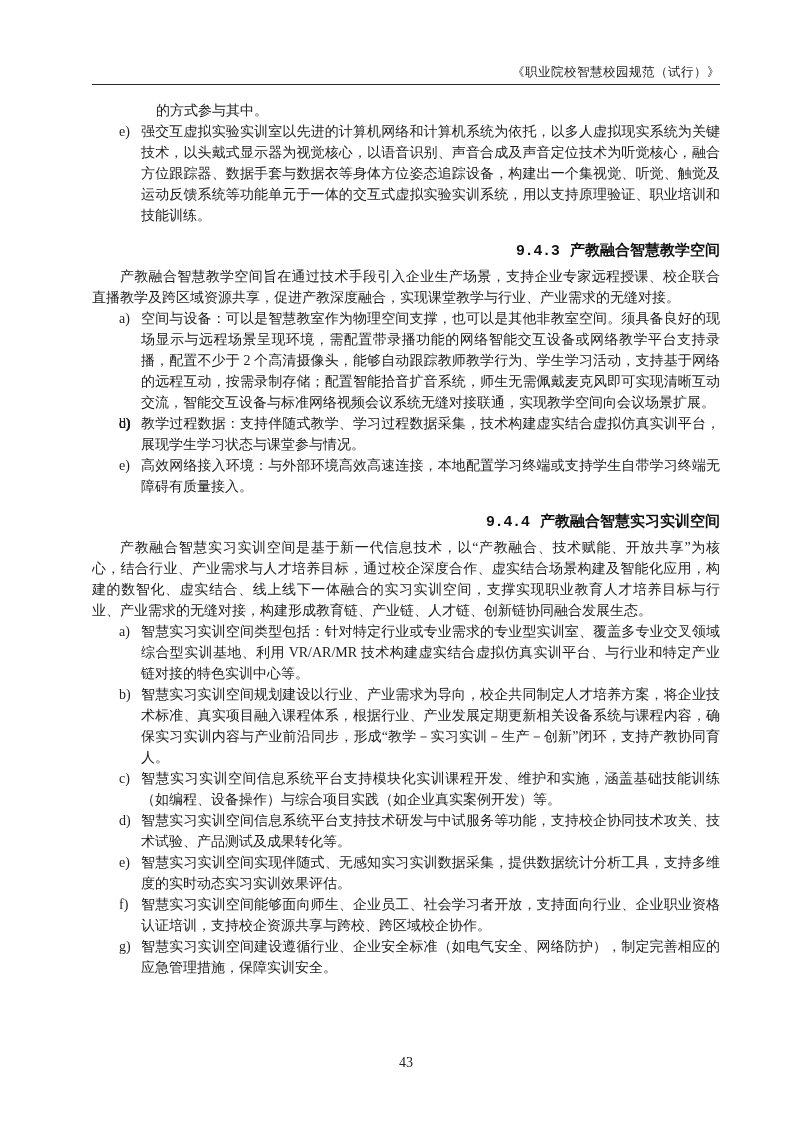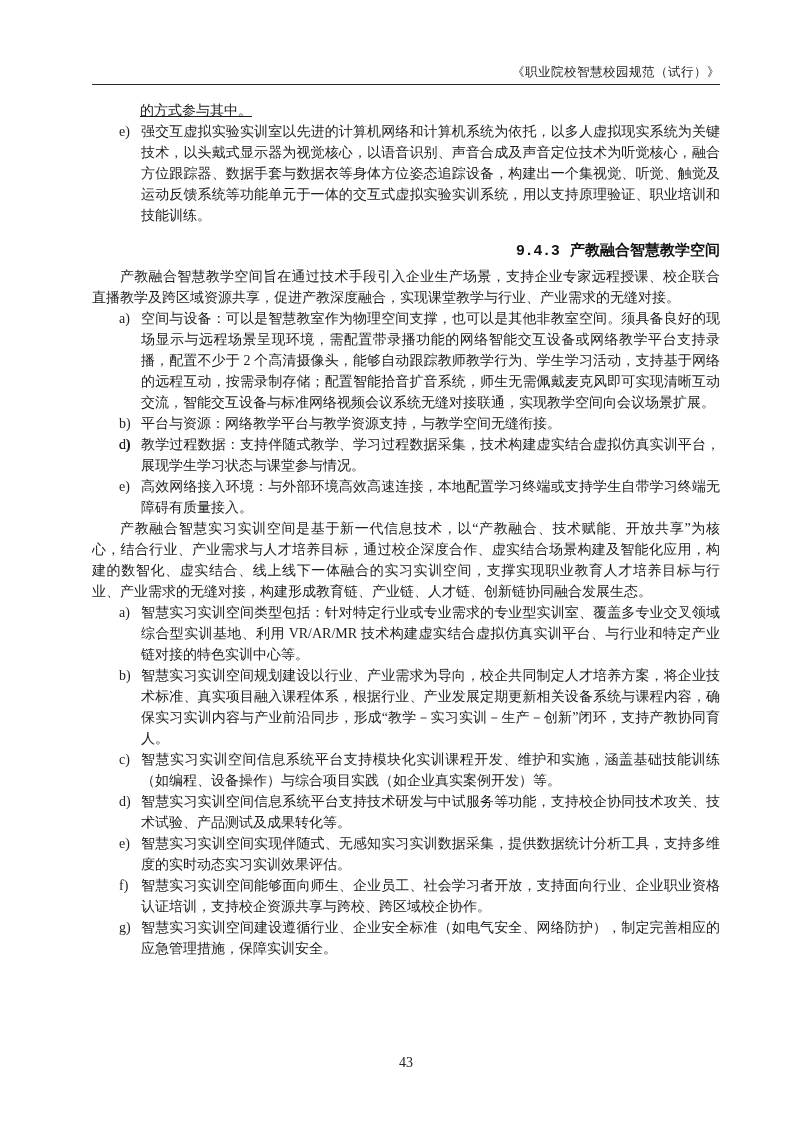--- a/index.html
+++ b/index.html
@@ -16,21 +16,21 @@
   }
   .header-rule {
     position:absolute; top:84px; left:92px; width:628px;
     border:none; border-top:1.6px solid #2a2a2a; height:0;
   }
   .content {
     position:absolute; top:100px; left:92px; width:628px;
     font-size:14px; line-height:21px; text-align:justify;
     color:#1c1c1c;
   }
-  .cont-line { margin-left:48px;text-decoration:underline; }
+  .cont-line { margin-left:64px; }
   .list-item { position:relative; padding-left:49px; }
   .list-item .li-label { position:absolute; left:27px; top:0; }
   .section-heading {
     font-family:"Liberation Sans","DejaVu Sans",sans-serif;
     font-weight:700; font-size:15px; line-height:22px;
     margin-top:13px; margin-bottom:5px; text-align:right; color:#111;
   }
   .section-heading .sec-num { letter-spacing:2.5px; margin-right:8px; }
   .para { text-indent:28px; }
   .page-number {
@@ -60,34 +60,36 @@
     </div>
 
     <div class="para">产教融合智慧教学空间旨在通过技术手段引入企业生产场景，支持企业专家远程授课、校企联合直播教学及跨区域资源共享，促进产教深度融合，实现课堂教学与行业、产业需求的无缝对接。</div>
 
     <div class="list-item">
       <span class="li-label">a)</span>
       <span>空间与设备：可以是智慧教室作为物理空间支撑，也可以是其他非教室空间。须具备良好的现场显示与远程场景呈现环境，需配置带录播功能的网络智能交互设备或网络教学平台支持录播，配置不少于 2 个高清摄像头，能够自动跟踪教师教学行为、学生学习活动，支持基于网络的远程互动，按需录制存储；配置智能拾音扩音系统，师生无需佩戴麦克风即可实现清晰互动交流，智能交互设备与标准网络视频会议系统无缝对接联通，实现教学空间向会议场景扩展。</span>
     </div>
     <div class="list-item">
       <span class="li-label">b)</span>
-      <span>平台与资源：网络教学平台与教学资源支持，与教学空间无缝衔接。</span>
     </div>
     <div class="list-item">
       <span class="li-label">c)</span>
     </div>
     <div class="list-item">
       <span class="li-label">d)</span>
       <span>教学过程数据：支持伴随式教学、学习过程数据采集，技术构建虚实结合虚拟仿真实训平台，展现学生学习状态与课堂参与情况。</span>
     </div>
     <div class="list-item">
       <span class="li-label">e)</span>
       <span>高效网络接入环境：与外部环境高效高速连接，本地配置学习终端或支持学生自带学习终端无障碍有质量接入。</span>
     </div>
 
+    <div class="section-heading">
+      <span class="sec-num">9.4.4</span><span>产教融合智慧实习实训空间</span>
+    </div>
 
     <div class="para">产教融合智慧实习实训空间是基于新一代信息技术，以“产教融合、技术赋能、开放共享”为核心，结合行业、产业需求与人才培养目标，通过校企深度合作、虚实结合场景构建及智能化应用，构建的数智化、虚实结合、线上线下一体融合的实习实训空间，支撑实现职业教育人才培养目标与行业、产业需求的无缝对接，构建形成教育链、产业链、人才链、创新链协同融合发展生态。</div>
 
     <div class="list-item">
       <span class="li-label">a)</span>
       <span>智慧实习实训空间类型包括：针对特定行业或专业需求的专业型实训室、覆盖多专业交叉领域综合型实训基地、利用 VR/AR/MR 技术构建虚实结合虚拟仿真实训平台、与行业和特定产业链对接的特色实训中心等。</span>
     </div>
     <div class="list-item">
       <span class="li-label">b)</span>
       <span>智慧实习实训空间规划建设以行业、产业需求为导向，校企共同制定人才培养方案，将企业技术标准、真实项目融入课程体系，根据行业、产业发展定期更新相关设备系统与课程内容，确保实习实训内容与产业前沿同步，形成“教学－实习实训－生产－创新”闭环，支持产教协同育人。</span>

